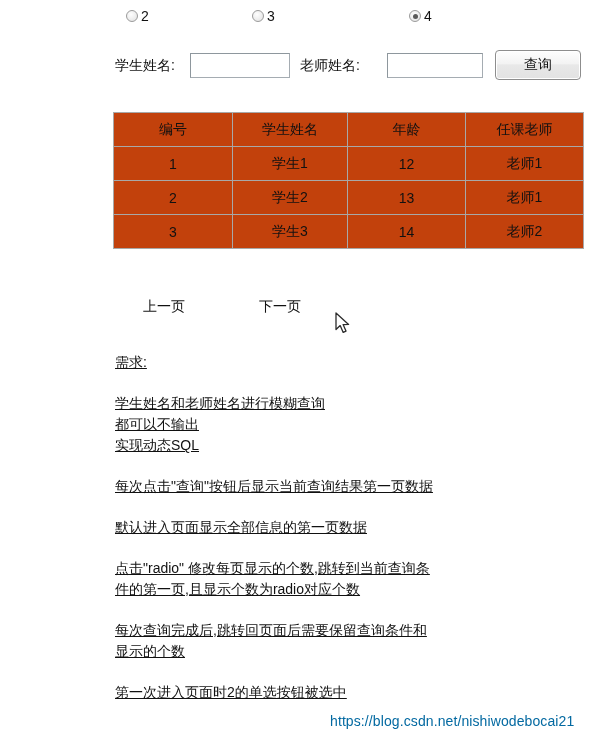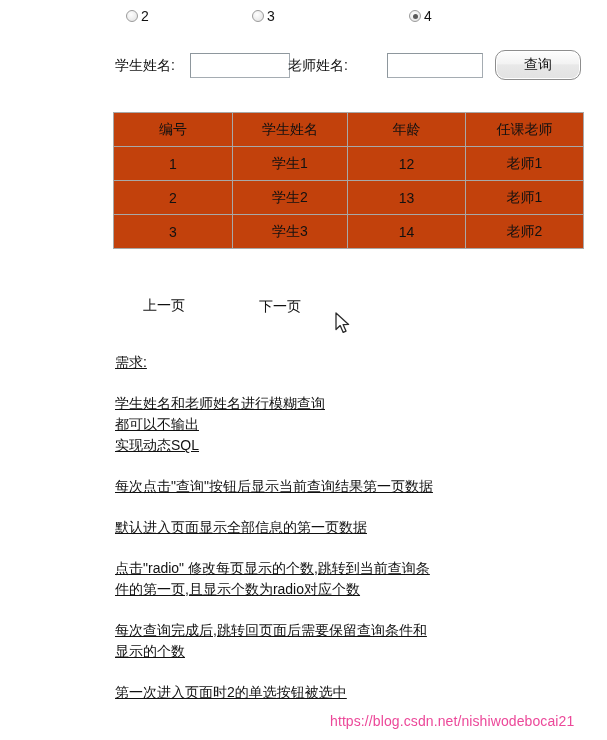--- a/index.html
+++ b/index.html
@@ -70,21 +70,21 @@
     height: 32px;
   }
   .form-label {
     position: absolute;
     font-size: 14px;
     line-height: 30px;
     color: #111;
     white-space: nowrap;
   }
   .form-label.student { left: 115px; top: 0; }
-  .form-label.teacher { left: 288px; top: 0; }
+  .form-label.teacher { left: 300px; top: 0; }
   .text-input {
     position: absolute;
     top: 3px;
     height: 25px;
     box-sizing: border-box;
     border: 1px solid #a5acb2;
     border-top-color: #8e979d;
     border-left-color: #8e979d;
     background: #ffffff;
     font-family: "Liberation Sans", sans-serif;
@@ -96,21 +96,21 @@
   .text-input.student { left: 190px; width: 100px; }
   .text-input.teacher { left: 387px; width: 96px; }
   .query-button {
     position: absolute;
     left: 495px;
     top: 0;
     width: 86px;
     height: 30px;
     box-sizing: border-box;
     border: 1px solid #8d8d8d;
-    border-radius: 10px;
+    border-radius: 4px;
     background: linear-gradient(to bottom, #fdfdfd 0%, #f3f3f3 45%, #e8e8e8 50%, #e2e2e2 100%);
     box-shadow: inset 0 0 0 1px #ffffff;
     font-family: "Liberation Sans", sans-serif;
     font-size: 14px;
     color: #111;
     cursor: default;
   }
 
   
   .data-table {
@@ -148,21 +148,21 @@
   }
   .pager-link {
     position: absolute;
     font-size: 14px;
     line-height: 18px;
     color: #111;
     text-decoration: none;
     cursor: default;
     white-space: nowrap;
   }
-  .pager-link.prev { left: 143px; font-family: Liberation Serif, serif; }
+  .pager-link.prev { left: 143px; }
   .pager-link.next { left: 259px; }
 
   
   .notes {
     position: absolute;
     left: 115px;
     top: 352px;
     width: 470px;
   }
   .note-block {
@@ -185,21 +185,21 @@
     pointer-events: none;
   }
 
   
   .watermark {
     position: absolute;
     left: 330px;
     top: 712px;
     font-size: 14px;
     line-height: 18px;
-    color: #ec4899;
+    color: #0369a1;
     white-space: nowrap;
     letter-spacing: 0.1px;
   }
 </style>
 </head>
 <body>
 
 <div class="radio-row">
   <label class="radio-item r0">
     <span class="radio-dot"></span>

